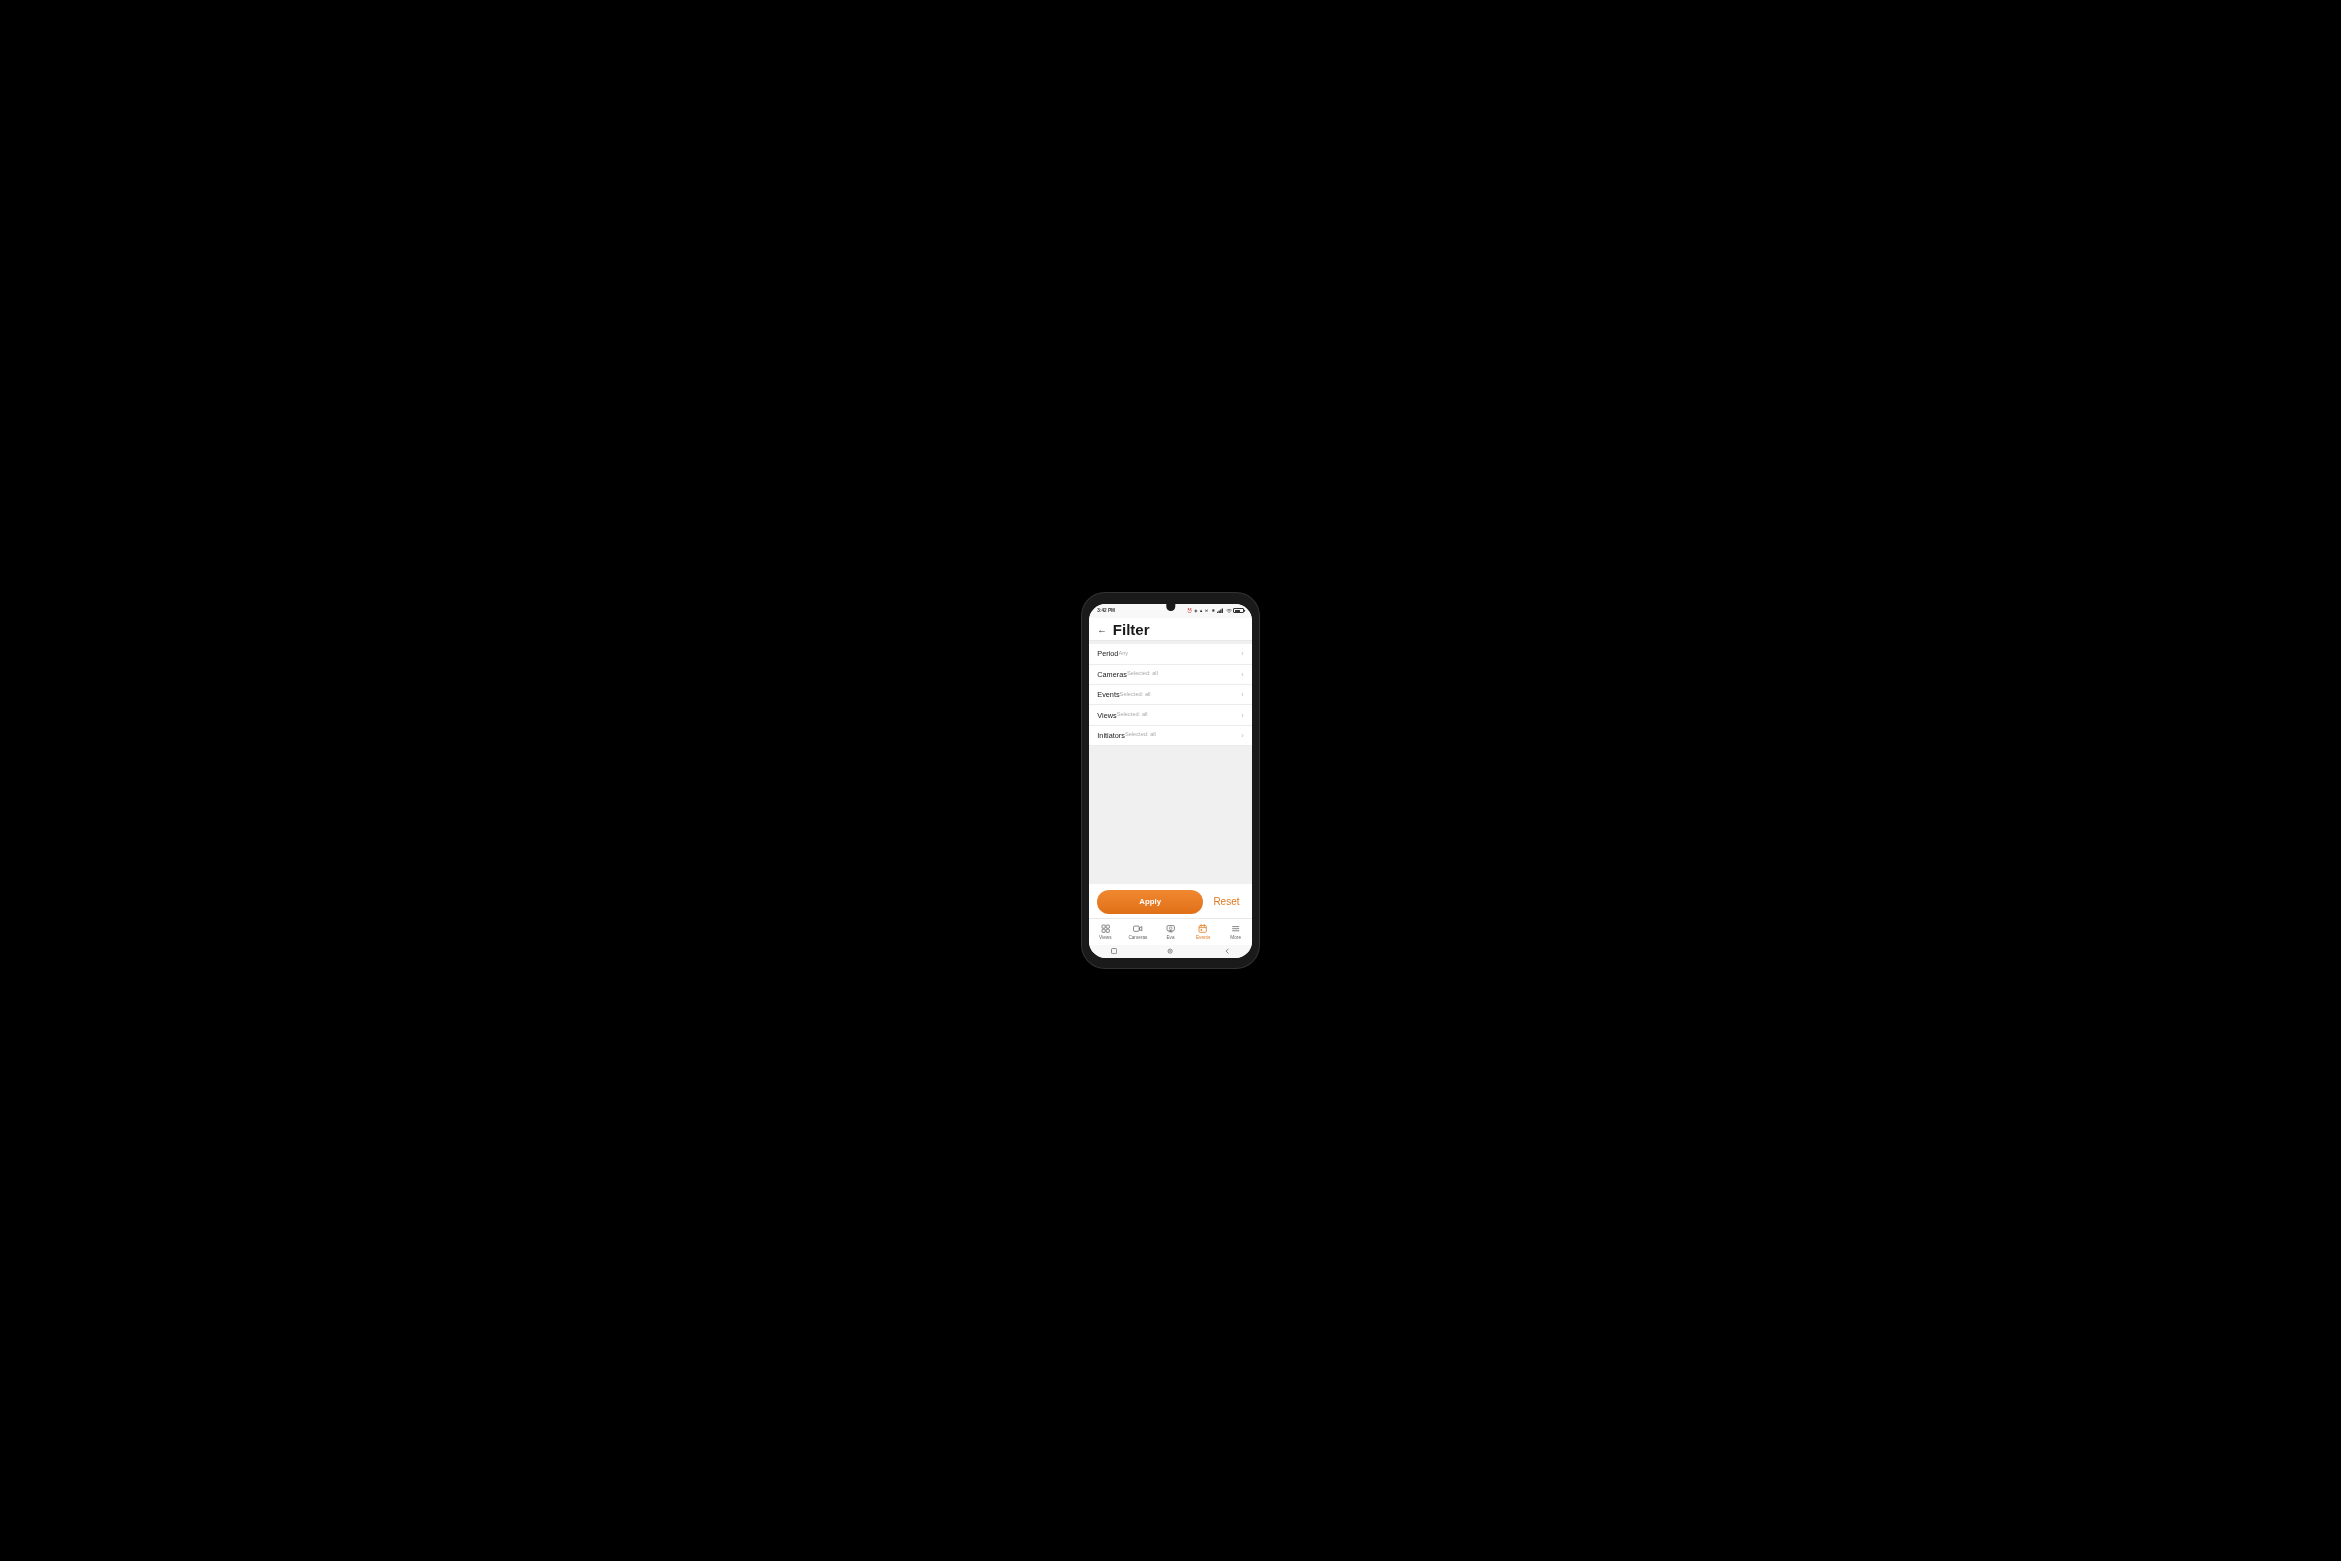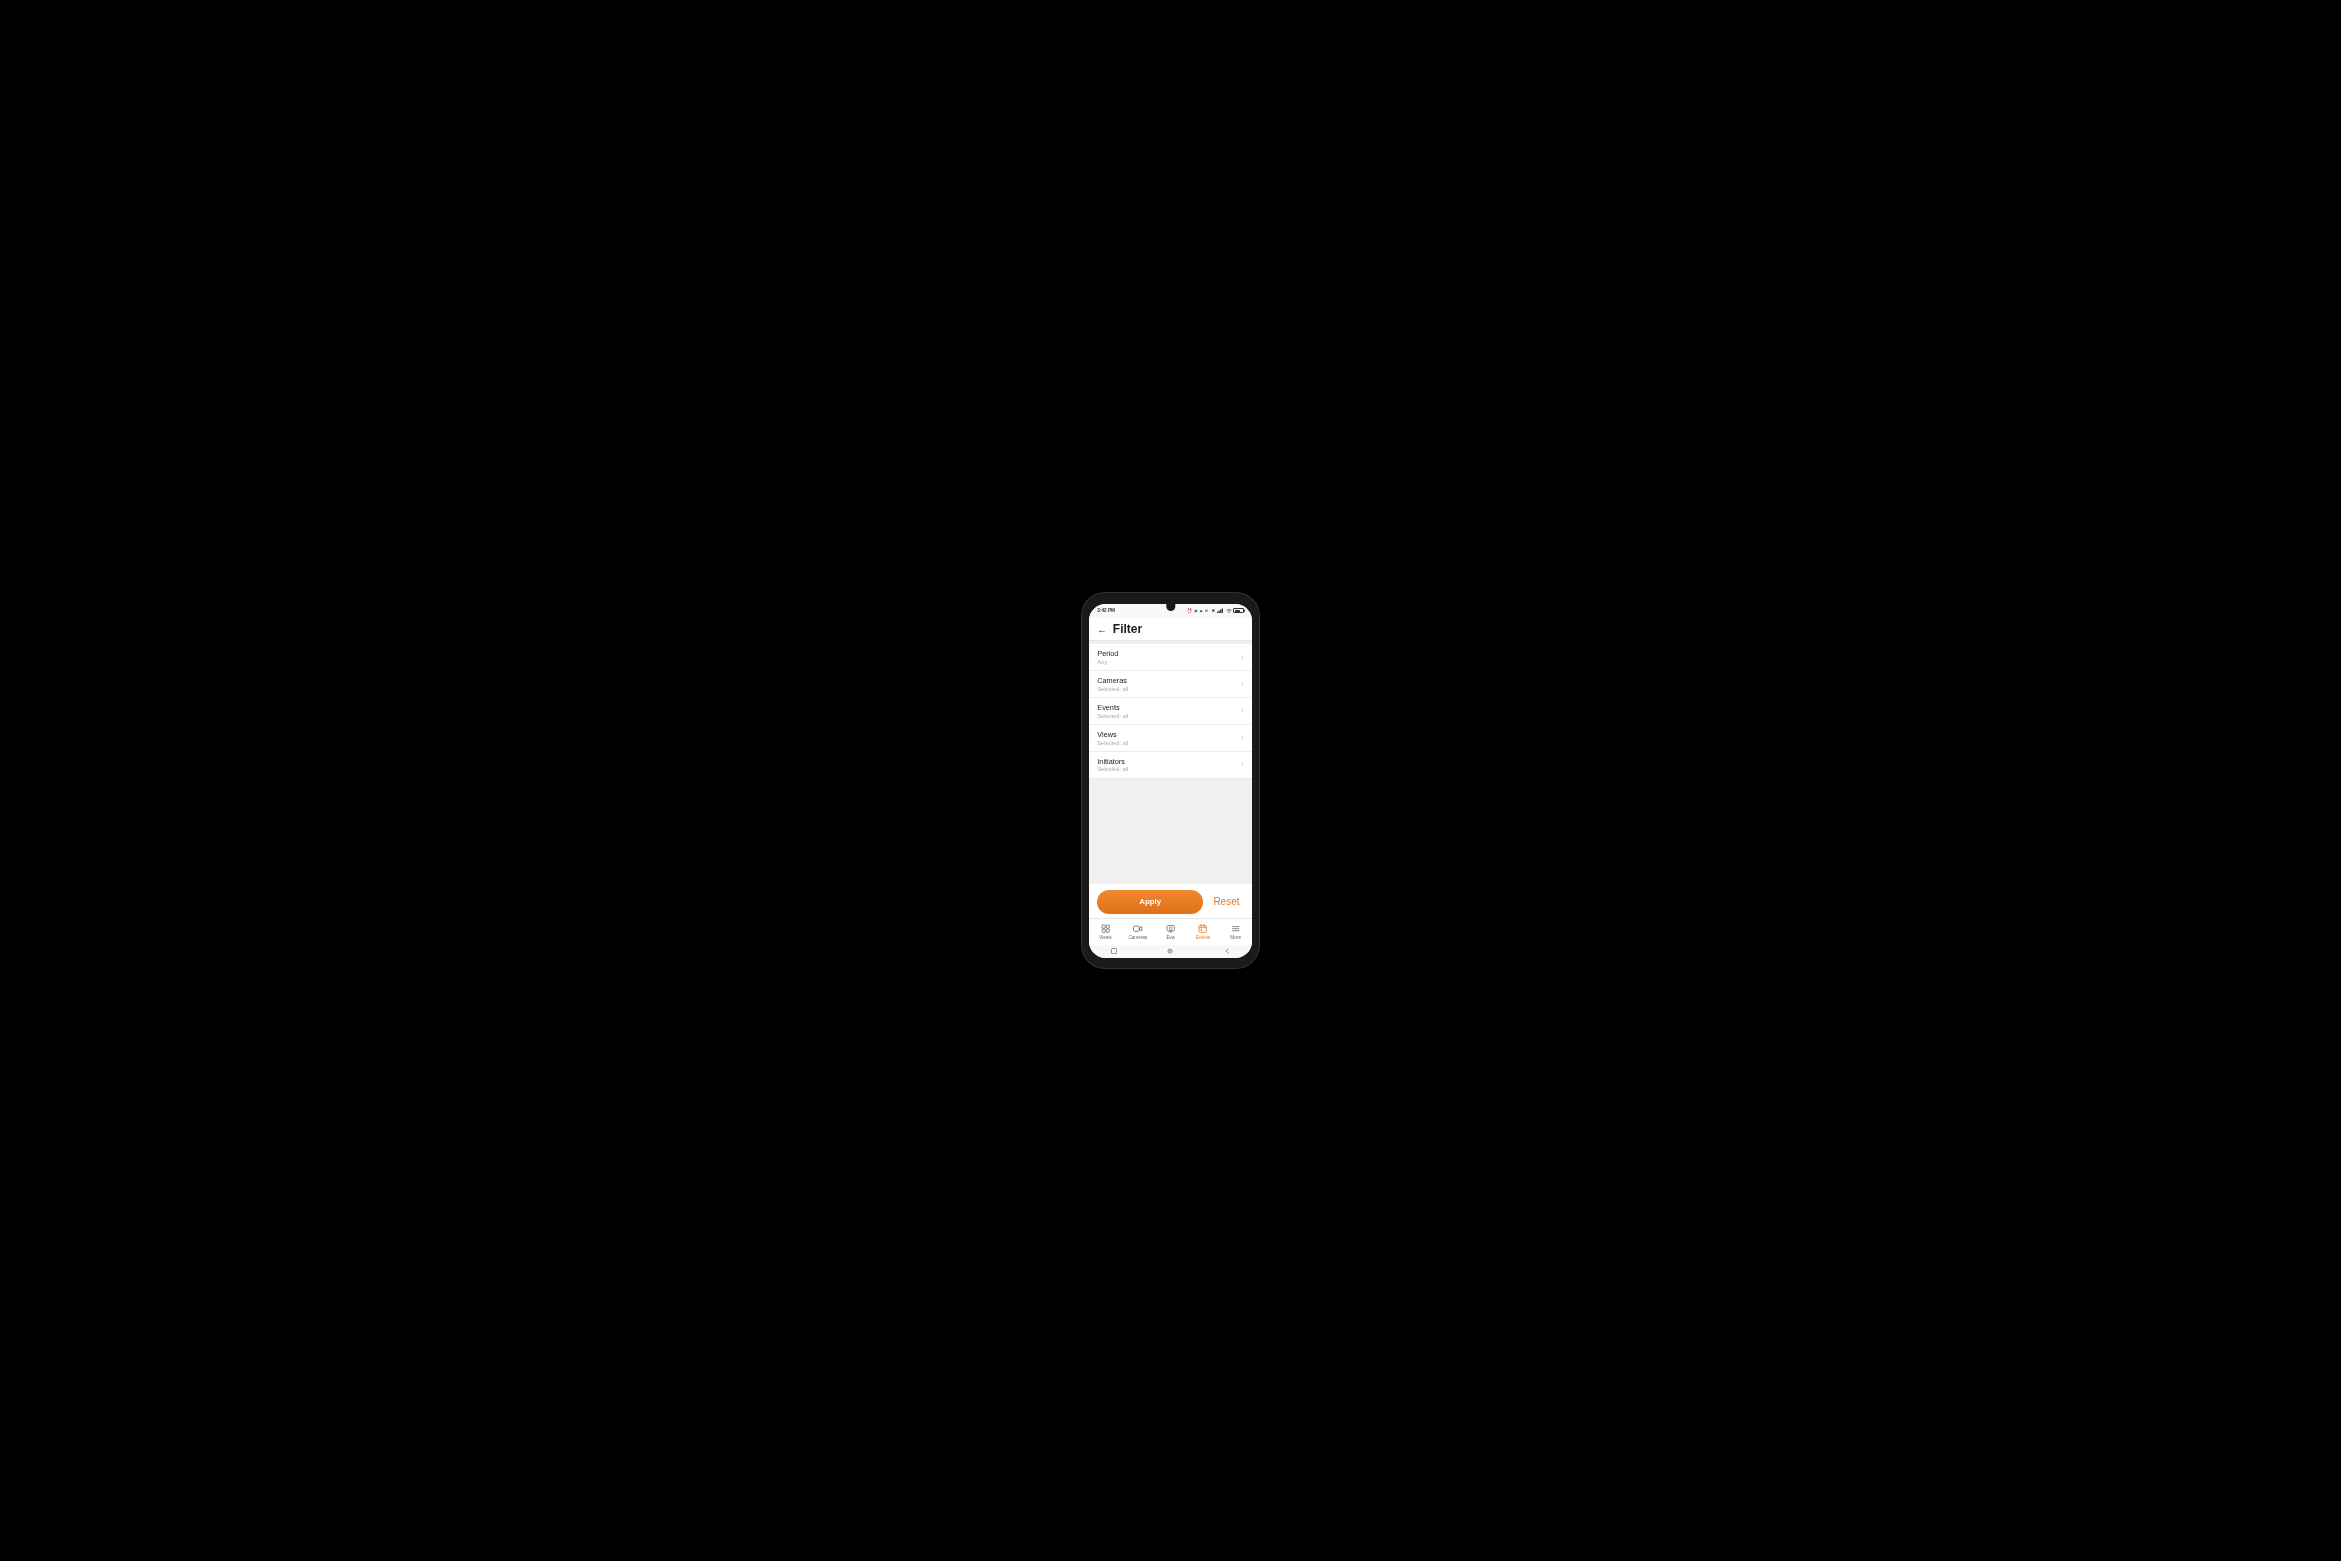--- a/index.html
+++ b/index.html
@@ -86,21 +86,21 @@
       flex-shrink: 0;
     }
 
     .back-arrow {
       font-size: 9.4px;
       color: #333;
       cursor: pointer;
     }
 
     .header-title {
-      font-size: 12px;
+      font-size: 15px;
       font-weight: 600;
       color: #1a1a1a;
     }
 
     
     .filter-list {
       flex: 1;
       background: #f0f0f0;
       overflow-y: auto;
     }
@@ -114,21 +114,20 @@
       justify-content: space-between;
       cursor: pointer;
     }
 
     .filter-item:first-child {
       margin-top: 3.1px;
     }
 
     .filter-item-content {
       display: flex;
-      flex-direction: column;
     }
 
     .filter-item-label {
       font-size: 7.3px;
       font-weight: 500;
       color: #1a1a1a;
     }
 
     .filter-item-value {
       font-size: 5.7px;

